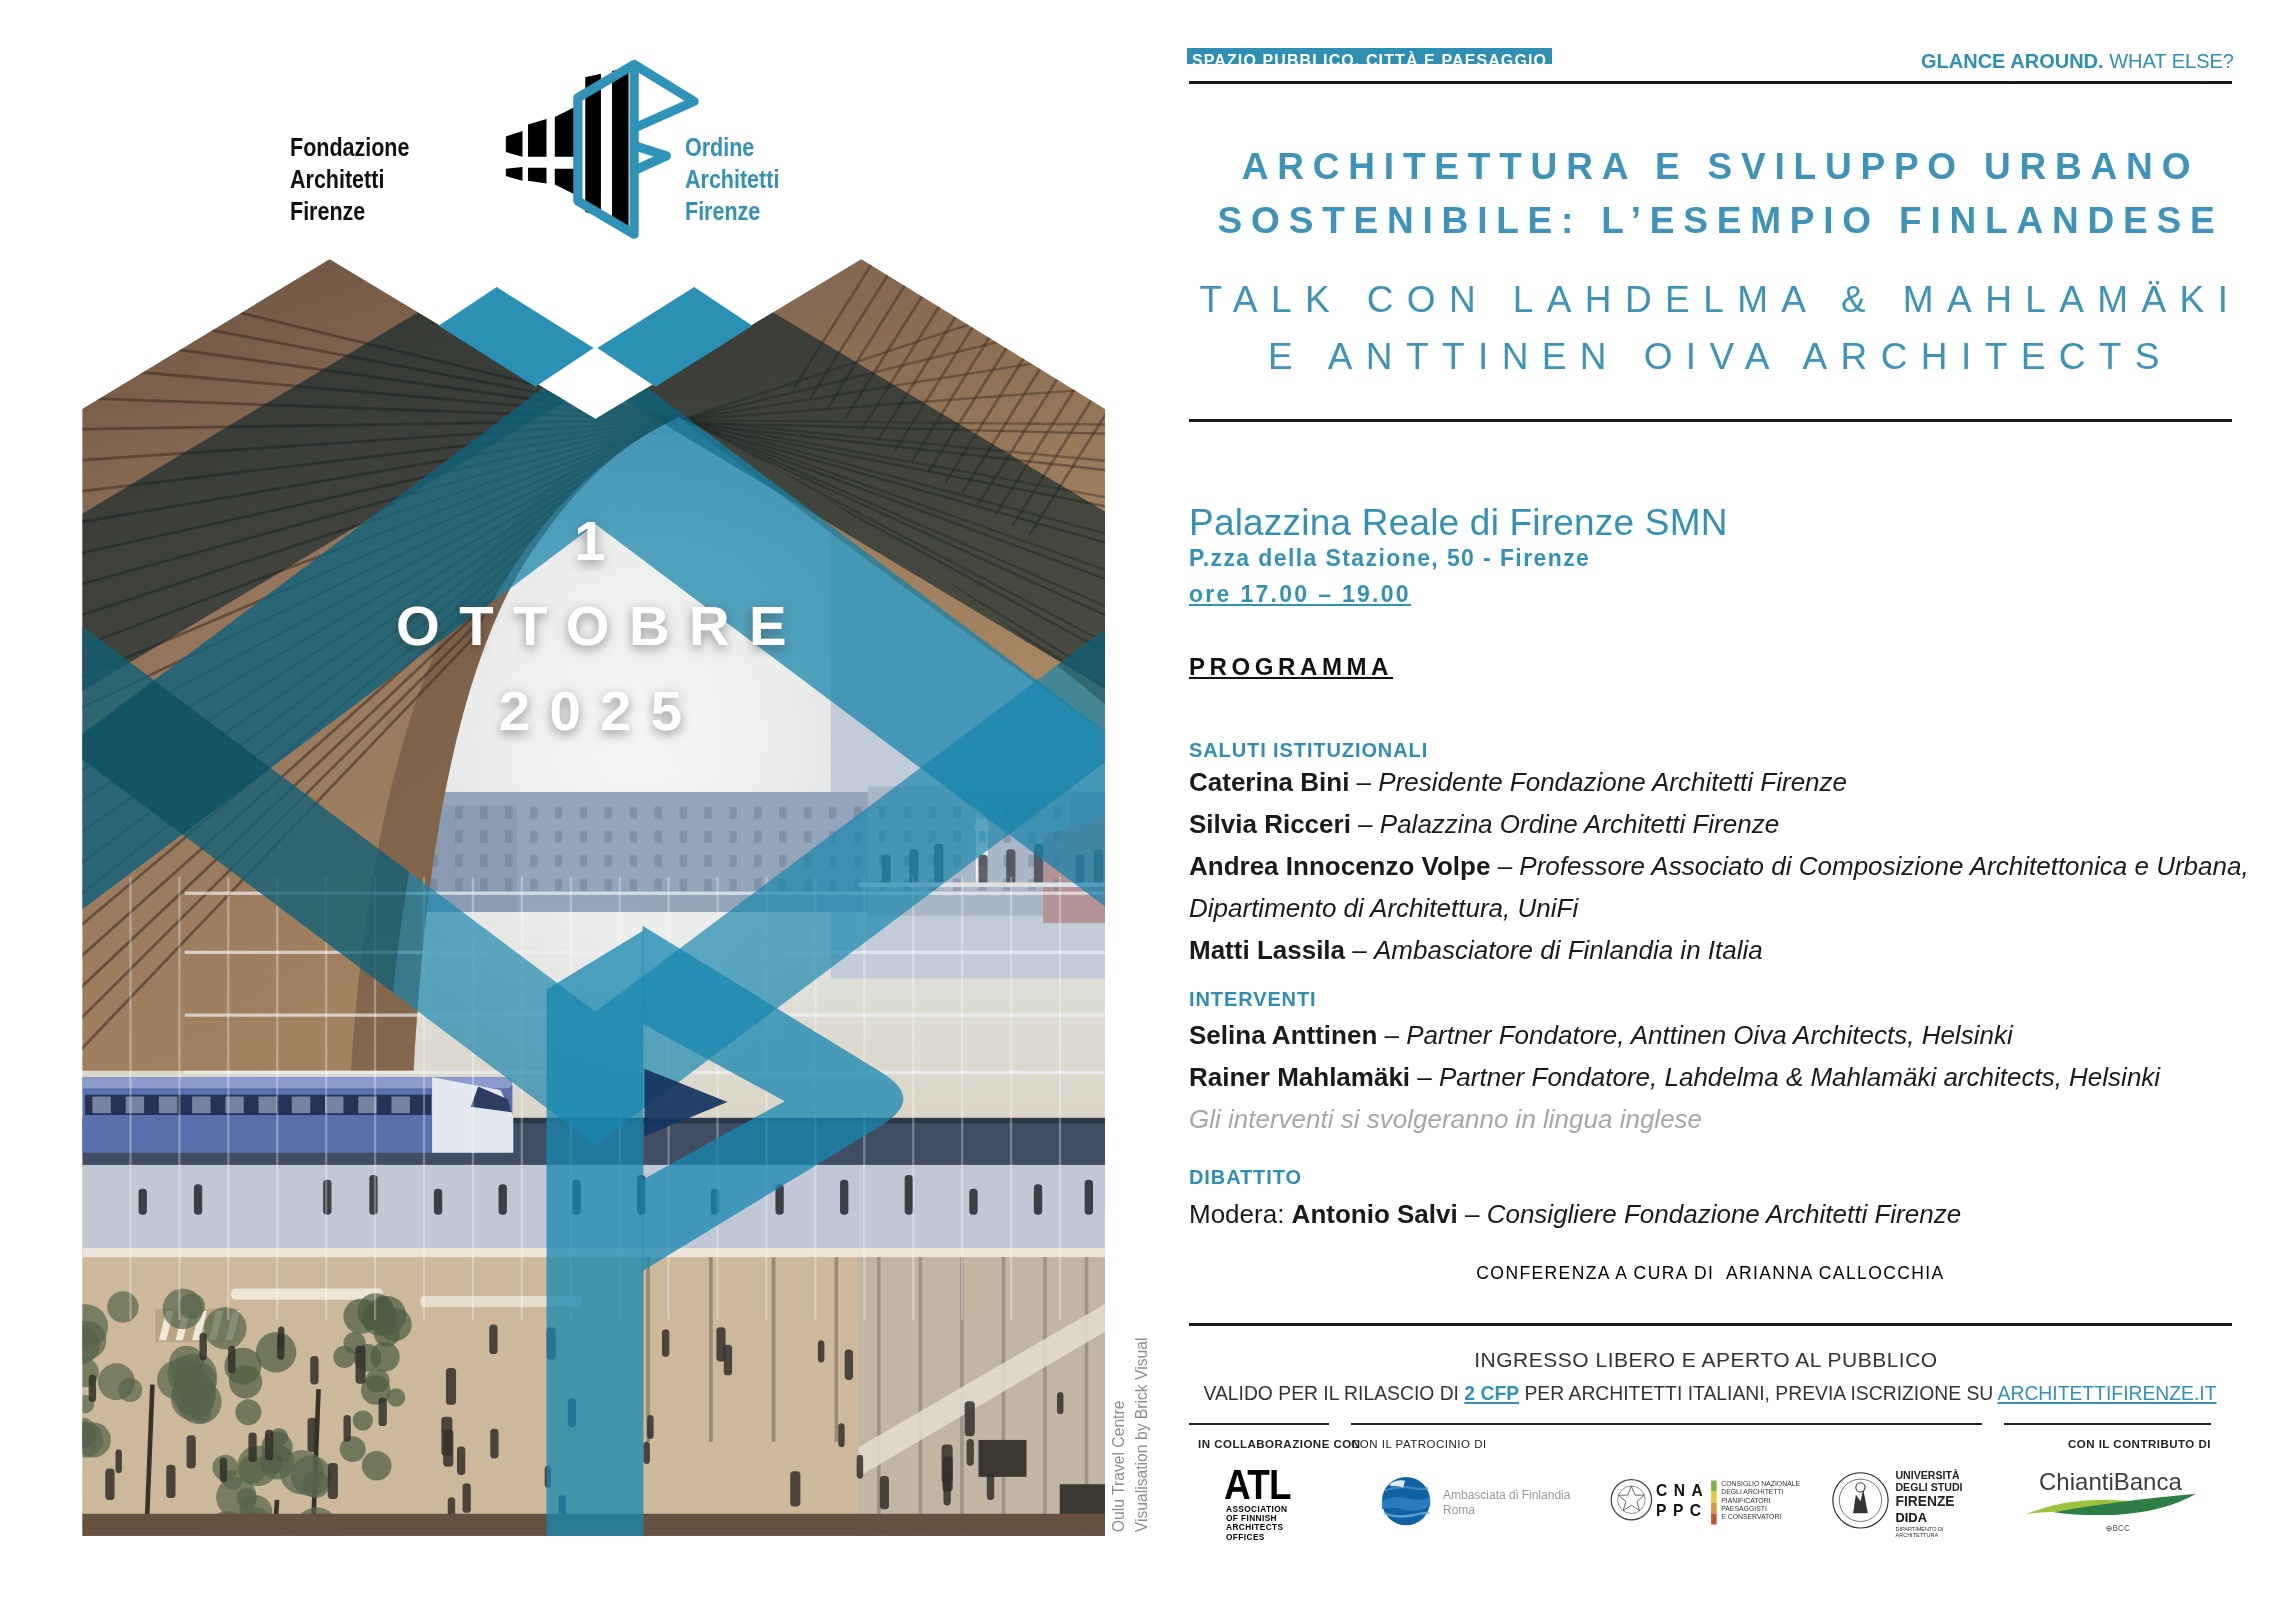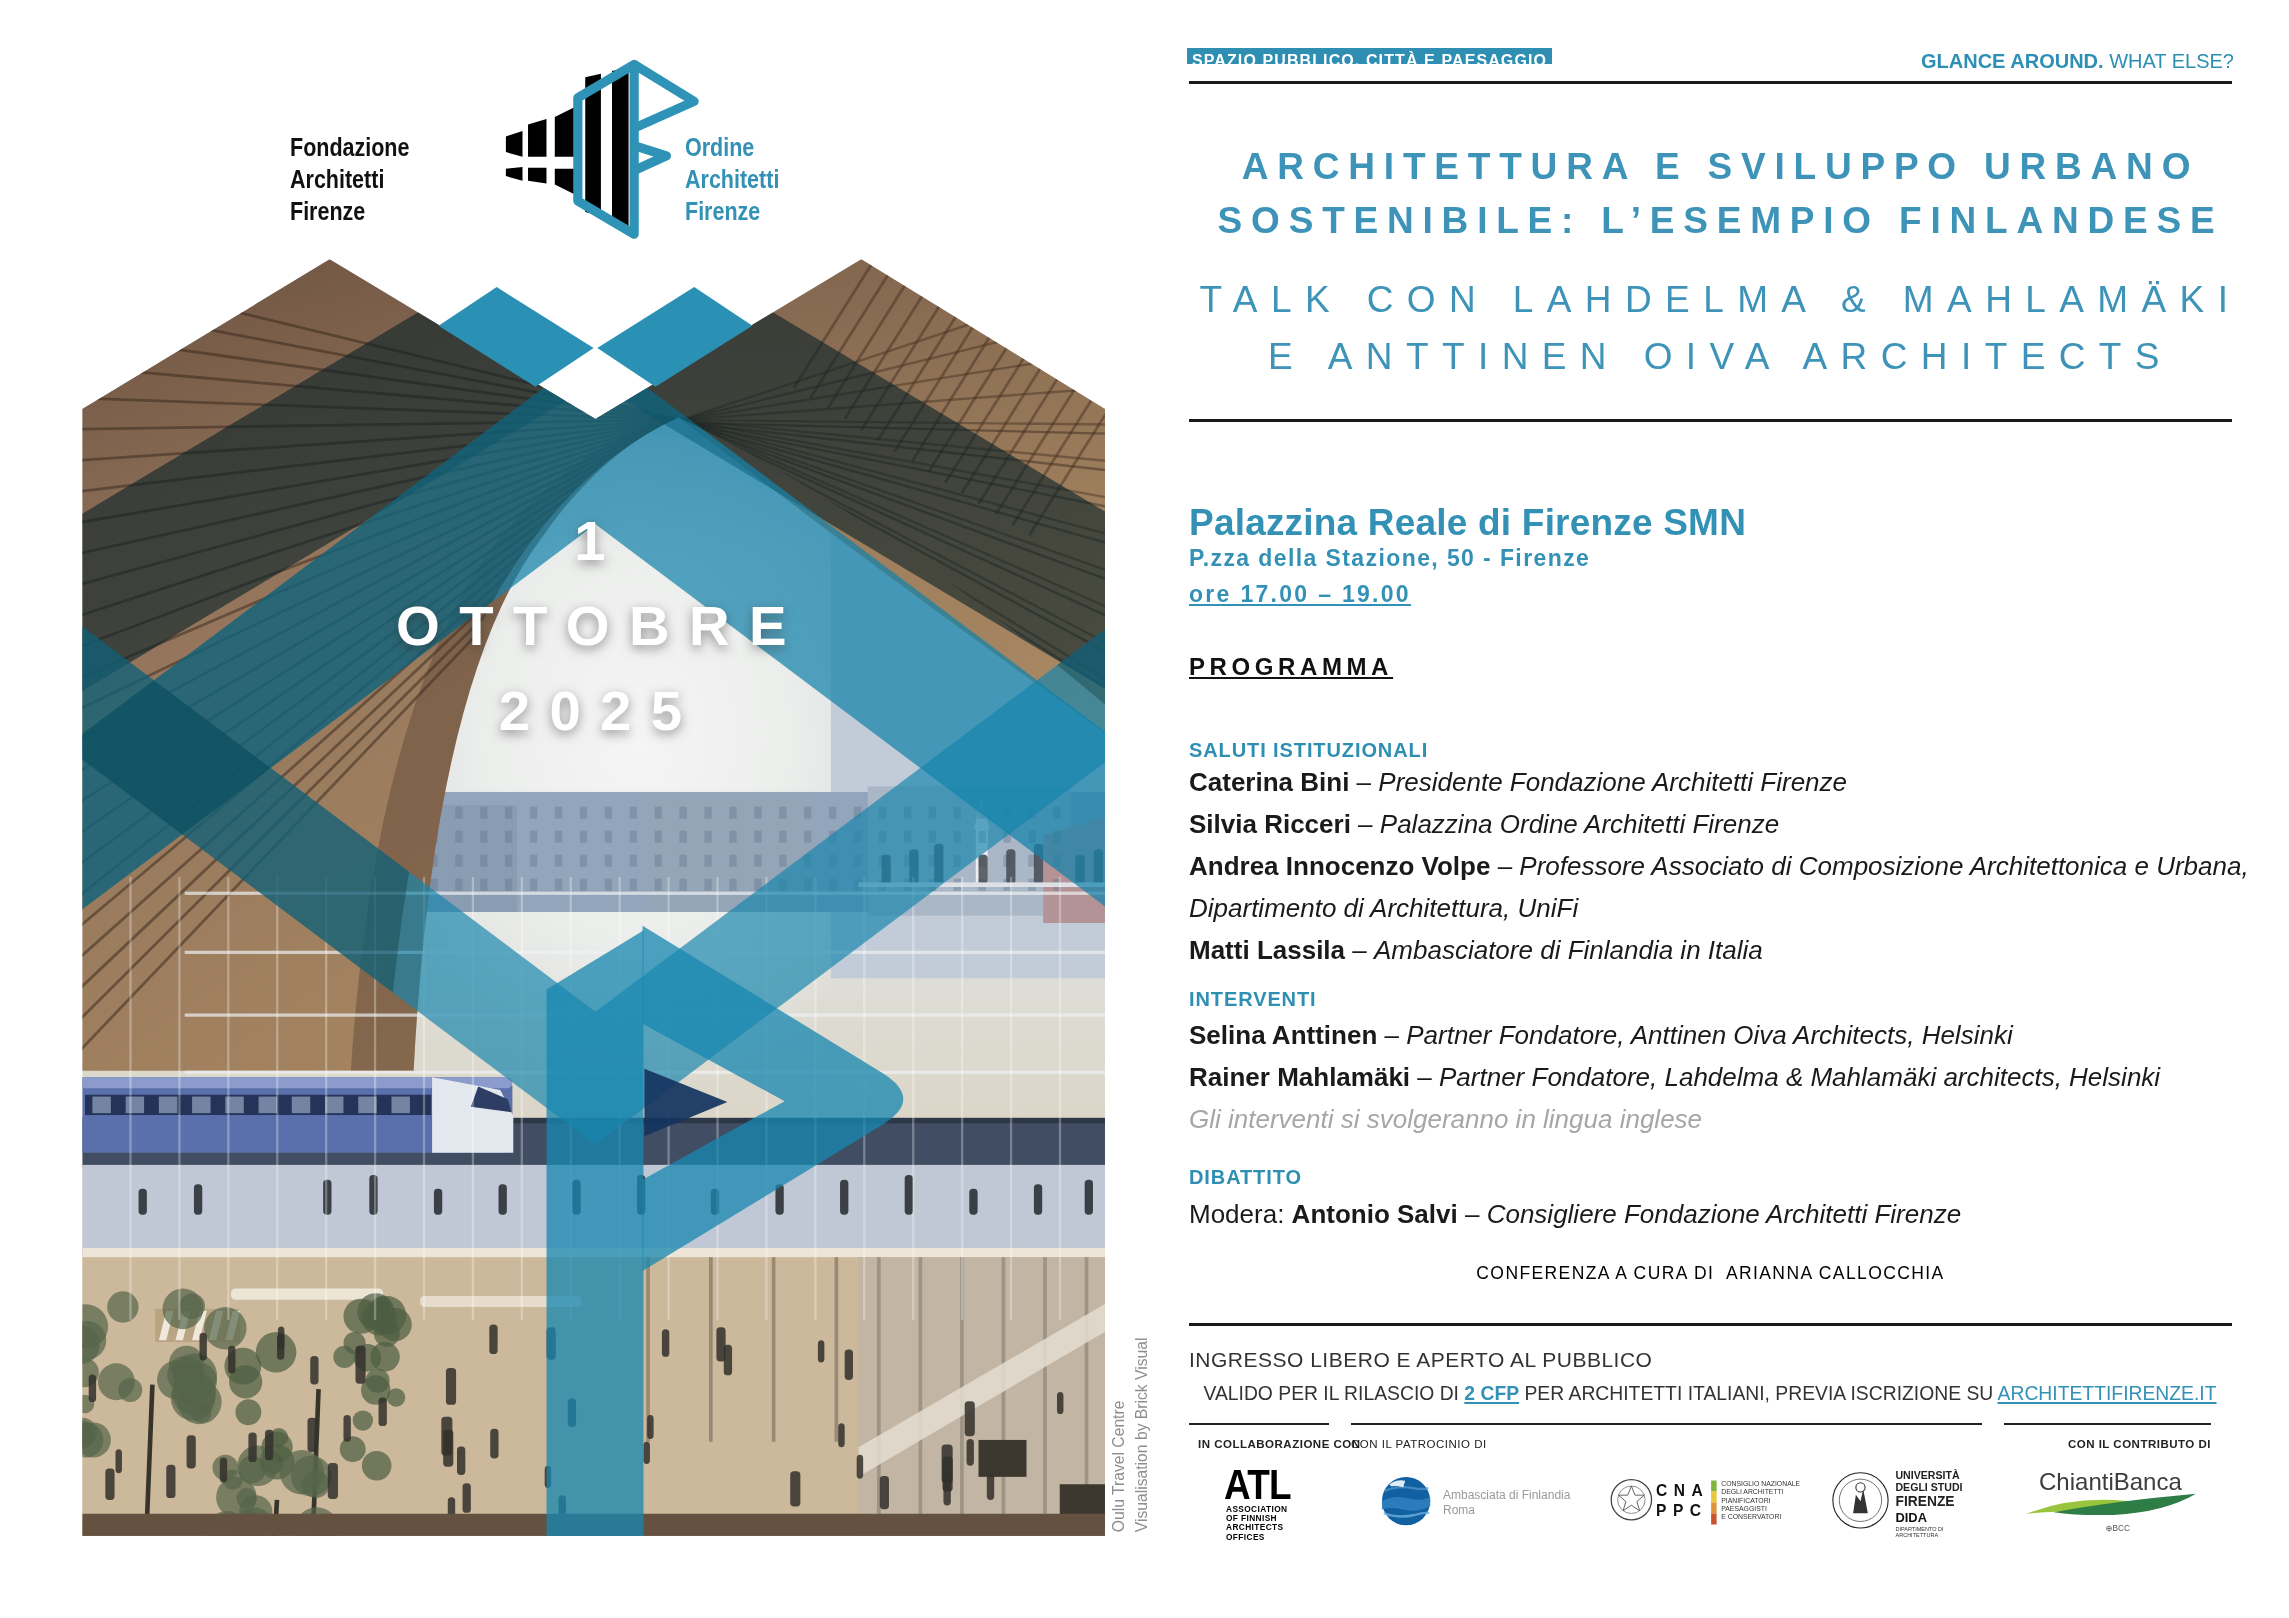--- a/index.html
+++ b/index.html
@@ -531,21 +531,21 @@
 <div class="abs" style="left:1754px;top:50px;width:480px;text-align:right;font-size:20px;color:#2d8fb3"><b>GLANCE AROUND.</b> WHAT ELSE?</div>
 
 <div class="abs" style="left:1189px;top:81px;width:1043px;height:2.8px;background:#1a1a1a"></div>
 
 <div class="abs" style="left:1189px;top:140px;width:1063px;text-align:center;color:#3d93b8;font-weight:bold;font-size:37px;letter-spacing:8.8px;line-height:54px">ARCHITETTURA E SVILUPPO URBANO<br>SOSTENIBILE: L’ESEMPIO FINLANDESE</div>
 
 <div class="abs" style="left:1189px;top:271px;width:1063px;text-align:center;color:#3d93b8;font-weight:normal;font-size:37px;letter-spacing:13.4px;line-height:57px">TALK CON LAHDELMA &amp; MAHLAMÄKI<br>E ANTTINEN OIVA ARCHITECTS</div>
 
 <div class="abs" style="left:1189px;top:419px;width:1043px;height:2.8px;background:#1a1a1a"></div>
 
-<div class="abs" style="left:1189px;top:502px;font-size:37px;font-weight:bold;color:#3391b5;letter-spacing:0.2px">Palazzina Reale di Firenze SMN</div>
+<div class="abs" style="left:1189px;top:502px;font-size:37px;font-weight:normal;color:#3391b5;letter-spacing:0.2px">Palazzina Reale di Firenze SMN</div>
 
 <div class="abs" style="left:1189px;top:545px;font-size:23px;font-weight:bold;color:#3391b5;letter-spacing:1.4px">P.zza della Stazione, 50 - Firenze</div>
 
 <div class="abs" style="left:1189px;top:581px;font-size:23px;font-weight:bold;color:#3391b5;letter-spacing:2.3px;text-decoration:underline">ore 17.00 – 19.00</div>
 
 <div class="abs" style="left:1189px;top:653px;font-size:24px;font-weight:bold;color:#111;letter-spacing:4.6px;text-decoration:underline">PROGRAMMA</div>
 
 <div class="abs" style="left:1189px;top:739px;font-size:20px;font-weight:bold;color:#2e8fb2;letter-spacing:0.9px">SALUTI ISTITUZIONALI</div>
 
 <div class="abs" style="left:1189px;top:761px;font-size:26px;color:#1a1a1a;line-height:42px;white-space:nowrap">
@@ -565,21 +565,21 @@
 </div>
 
 <div class="abs" style="left:1189px;top:1166px;font-size:20px;font-weight:bold;color:#2e8fb2;letter-spacing:0.9px">DIBATTITO</div>
 
 <div class="abs" style="left:1189px;top:1199px;font-size:26px;color:#1a1a1a;white-space:nowrap">Modera: <b>Antonio Salvi</b> – <i>Consigliere Fondazione Architetti Firenze</i></div>
 
 <div class="abs" style="left:1189px;top:1263px;width:1043px;text-align:center;font-size:17.5px;color:#000000;letter-spacing:1.4px">CONFERENZA A CURA DI&nbsp; ARIANNA CALLOCCHIA</div>
 
 <div class="abs" style="left:1189px;top:1323px;width:1043px;height:2.8px;background:#1a1a1a"></div>
 
-<div class="abs" style="left:1189px;top:1348px;width:1034px;text-align:left;font-size:21px;color:#333;letter-spacing:0.5px">INGRESSO LIBERO E APERTO AL PUBBLICO</div>
+<div class="abs" style="left:1189px;top:1348px;width:1034px;text-align:center;font-size:21px;color:#333;letter-spacing:0.5px">INGRESSO LIBERO E APERTO AL PUBBLICO</div>
 
 <div class="abs" style="left:1064px;top:1381px;width:1292px;text-align:center;font-size:21px;color:#333;letter-spacing:0px;white-space:nowrap;transform:scaleX(0.92);transform-origin:center top">VALIDO PER IL RILASCIO DI <b class="teal" style="text-decoration:underline">2 CFP</b> PER ARCHITETTI ITALIANI, PREVIA ISCRIZIONE SU <span class="teal" style="text-decoration:underline">ARCHITETTIFIRENZE.IT</span></div>
 
 <div class="abs" style="left:1189px;top:1423px;width:140px;height:1.8px;background:#222"></div>
 
 <div class="abs" style="left:1351px;top:1423px;width:631px;height:1.8px;background:#222"></div>
 
 <div class="abs" style="left:2004px;top:1423px;width:207px;height:1.8px;background:#222"></div>
 
 <div class="abs" style="left:1198px;top:1438px;font-size:11.5px;font-weight:bold;color:#222;letter-spacing:0.5px">IN COLLABORAZIONE CON</div>

